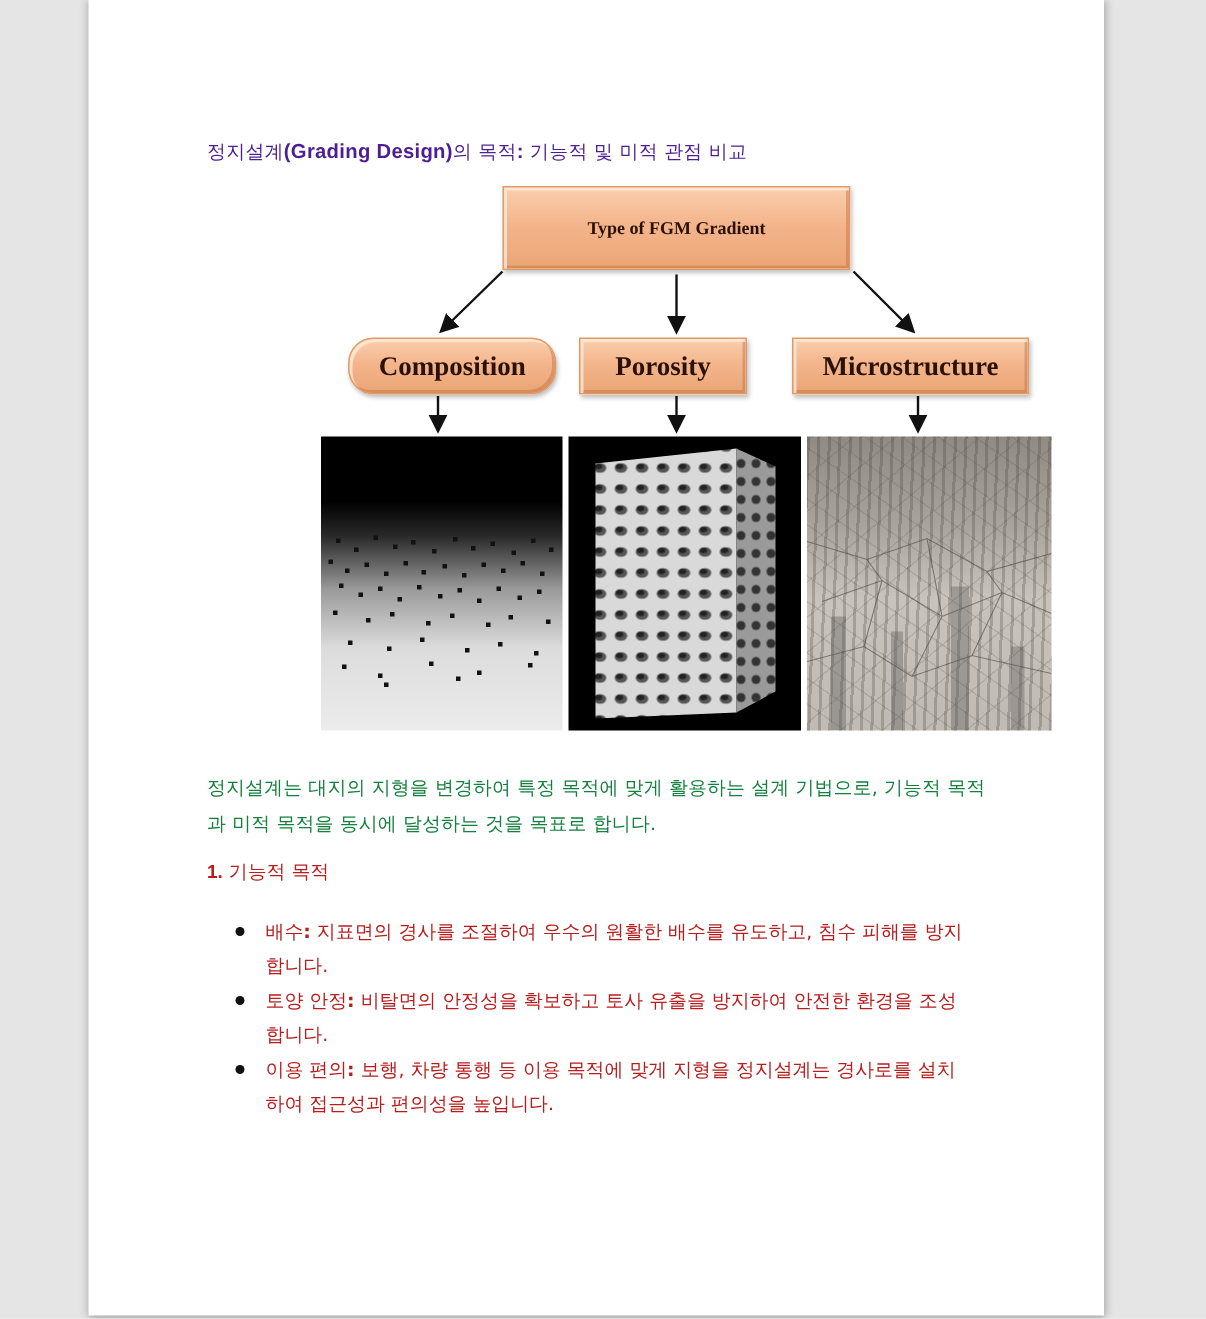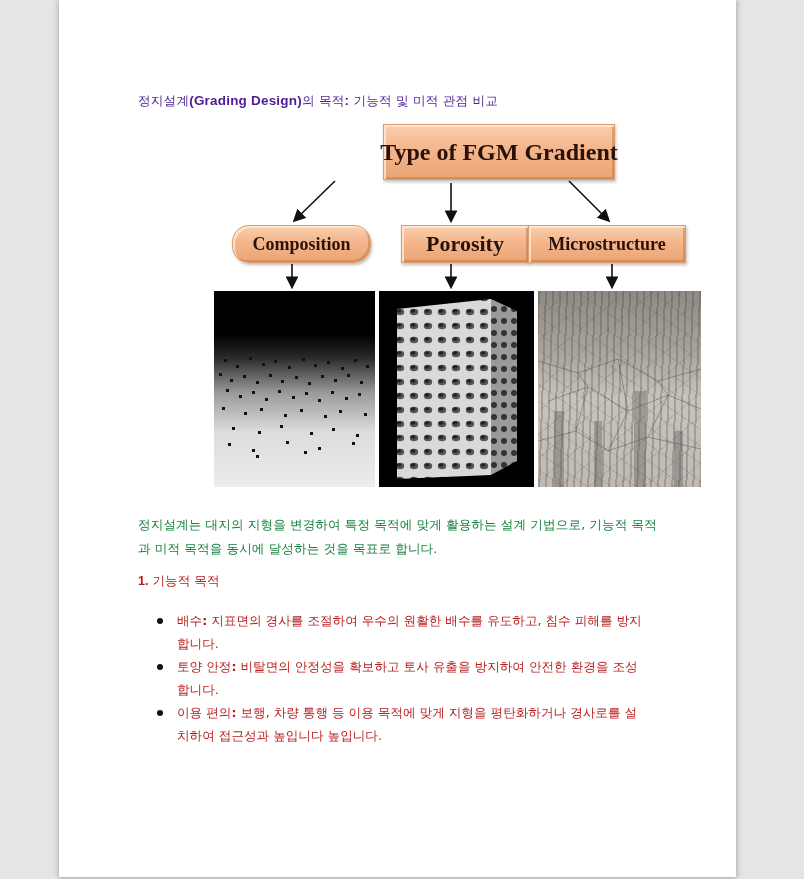--- a/index.html
+++ b/index.html
@@ -23,23 +23,23 @@
     .figure { position: absolute; left: 94px; top: 120px; width: 492px; height: 370px; background: #fff; }
     .fgm-box {
       position: absolute;
       background: linear-gradient(180deg, #f9cfae 0%, #f4b58c 45%, #eaa575 100%);
       border: 1px solid #e29a68;
       box-shadow: inset 2px 2px 0 rgba(255,235,215,0.8), inset -2px -2px 0 rgba(190,110,60,0.45), 1px 2px 3px rgba(0,0,0,0.25);
       display: flex; align-items: center; justify-content: center;
       font-family: "Liberation Serif", "DejaVu Serif", serif; font-weight: bold; color: #2a1208;
       white-space: nowrap;
     }
-    .fgm-top { left: 182px; top: 4px; width: 232px; height: 56px; font-size: 24px; margin-left: 48px; }
+    .fgm-top { left: 182px; top: 4px; width: 232px; height: 56px; font-size: 12px; }
     .fgm-comp { left: 79px; top: 105px; width: 139px; height: 38px; font-size: 18px; border-radius: 17px; }
-    .fgm-poro { left: 248px; top: 105px; width: 128px; height: 38px; font-size: 22px; }
+    .fgm-poro { left: 233px; top: 105px; width: 112px; height: 38px; font-size: 18px; }
     .fgm-micro { left: 375px; top: 105px; width: 158px; height: 38px; font-size: 18px; }
 
     .arrows { position: absolute; left: 0; top: 0; width: 492px; height: 180px; pointer-events: none; }
 
     .panel { position: absolute; top: 171px; height: 196px; overflow: hidden; }
     .panel-comp { left: 61px; width: 161px; background: linear-gradient(180deg, #000 0%, #000 22%, #2a2a2a 34%, #9a9a9a 52%, #dcdcdc 72%, #ececec 100%); }
     .panel-poro { left: 226px; width: 155px; background: #000; }
     .panel-micro { left: 385px; width: 163px;
       background:
         repeating-linear-gradient(92deg, rgba(60,55,50,0.25) 0 2px, transparent 2px 7px),
@@ -204,18 +204,18 @@
       <li>
         <span class="dot"></span>
         <span>배수</span><b>:</b><span> 지표면의 경사를 조절하여 우수의 원활한 배수를 유도하고, 침수 피해를 방지합니다.</span>
       </li>
       <li>
         <span class="dot"></span>
         <span>토양 안정</span><b>:</b><span> 비탈면의 안정성을 확보하고 토사 유출을 방지하여 안전한 환경을 조성합니다.</span>
       </li>
       <li>
         <span class="dot"></span>
-        <span>이용 편의</span><b>:</b><span> 보행, 차량 통행 등 이용 목적에 맞게 지형을 평탄화하거나 경사로를 설치하여 접근성과 높입니다 높입니다.</span>
+        <span>이용 편의</span><b>:</b><span> 보행, 차량 통행 등 이용 목적에 맞게 지형을 정지설계는 경사로를 설치하여 접근성과 편의성을 높입니다.</span>
       </li>
     </ul>
 
   </div>
 </div>
 
 </body></html>

